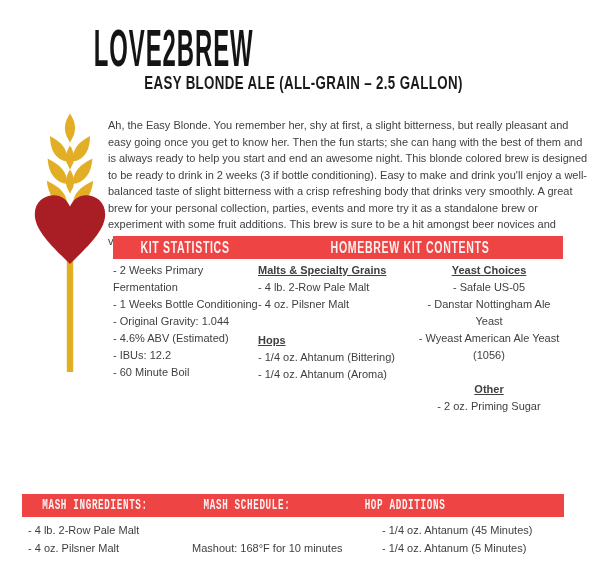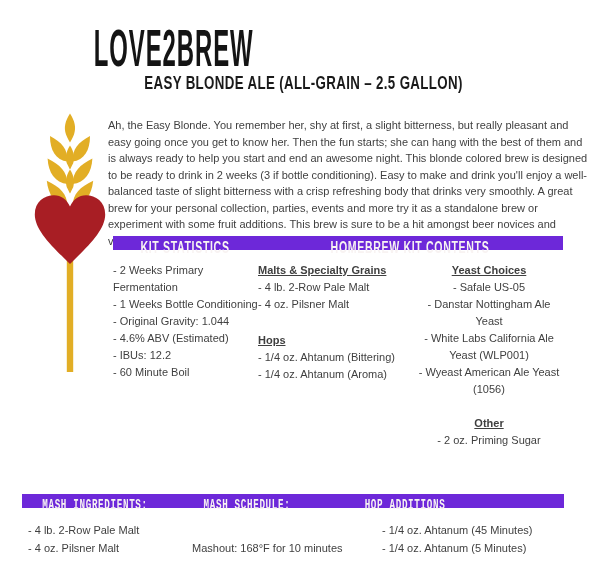--- a/index.html
+++ b/index.html
@@ -19,21 +19,21 @@
     letter-spacing:0.5px; transform:scaleX(0.70); transform-origin:center; white-space:nowrap;
   }
   
   .logo { position:absolute; left:30px; top:112px; width:80px; }
   
   .desc {
     position:absolute; left:108px; top:106px; width:480px;
     font-size:11px; line-height:16.5px; color:#3f3f3f;
   }
   
-  .bar { position:absolute; background:#6d28d9; height:14px; }
+  .bar { position:absolute; background:#ef4444; height:23px; }
   .bar-top { left:113px; top:236px; width:450px; }
   .bar-bottom { left:22px; top:494px; width:542px;font-family:Liberation Mono, monospace; }
   .bar-label {
     position:absolute; top:0; line-height:23px; font-size:16px; font-weight:700;
     color:#f8f3f2; letter-spacing:1px; white-space:nowrap;
     transform:translateX(-50%) scaleX(0.66); transform-origin:center;
   }
   .bar-bottom .bar-label { font-size:14px; }
   
   .col { position:absolute; top:262px; font-size:11px; line-height:17px; }
@@ -106,21 +106,20 @@
     <div>- 4 oz. Pilsner Malt</div>
     <div class="group-title gap-lg">Hops</div>
     <div>- 1/4 oz. Ahtanum (Bittering)</div>
     <div>- 1/4 oz. Ahtanum (Aroma)</div>
   </div>
 
   <div class="col col-right">
     <div class="group-title">Yeast Choices</div>
     <div>- Safale US-05</div>
     <div>- Danstar Nottingham Ale Yeast</div>
-    <div>- White Labs California Ale Yeast (WLP001)</div>
     <div>- Wyeast American Ale Yeast (1056)</div>
     <div class="group-title gap-sm">Other</div>
     <div>- 2 oz. Priming Sugar</div>
   </div>
 
   <div class="bar bar-bottom">
     <span class="bar-label" style="left:73px">MASH INGREDIENTS:</span>
     <span class="bar-label" style="left:225px">MASH SCHEDULE:</span>
     <span class="bar-label" style="left:383px">HOP ADDITIONS</span>
   </div>

